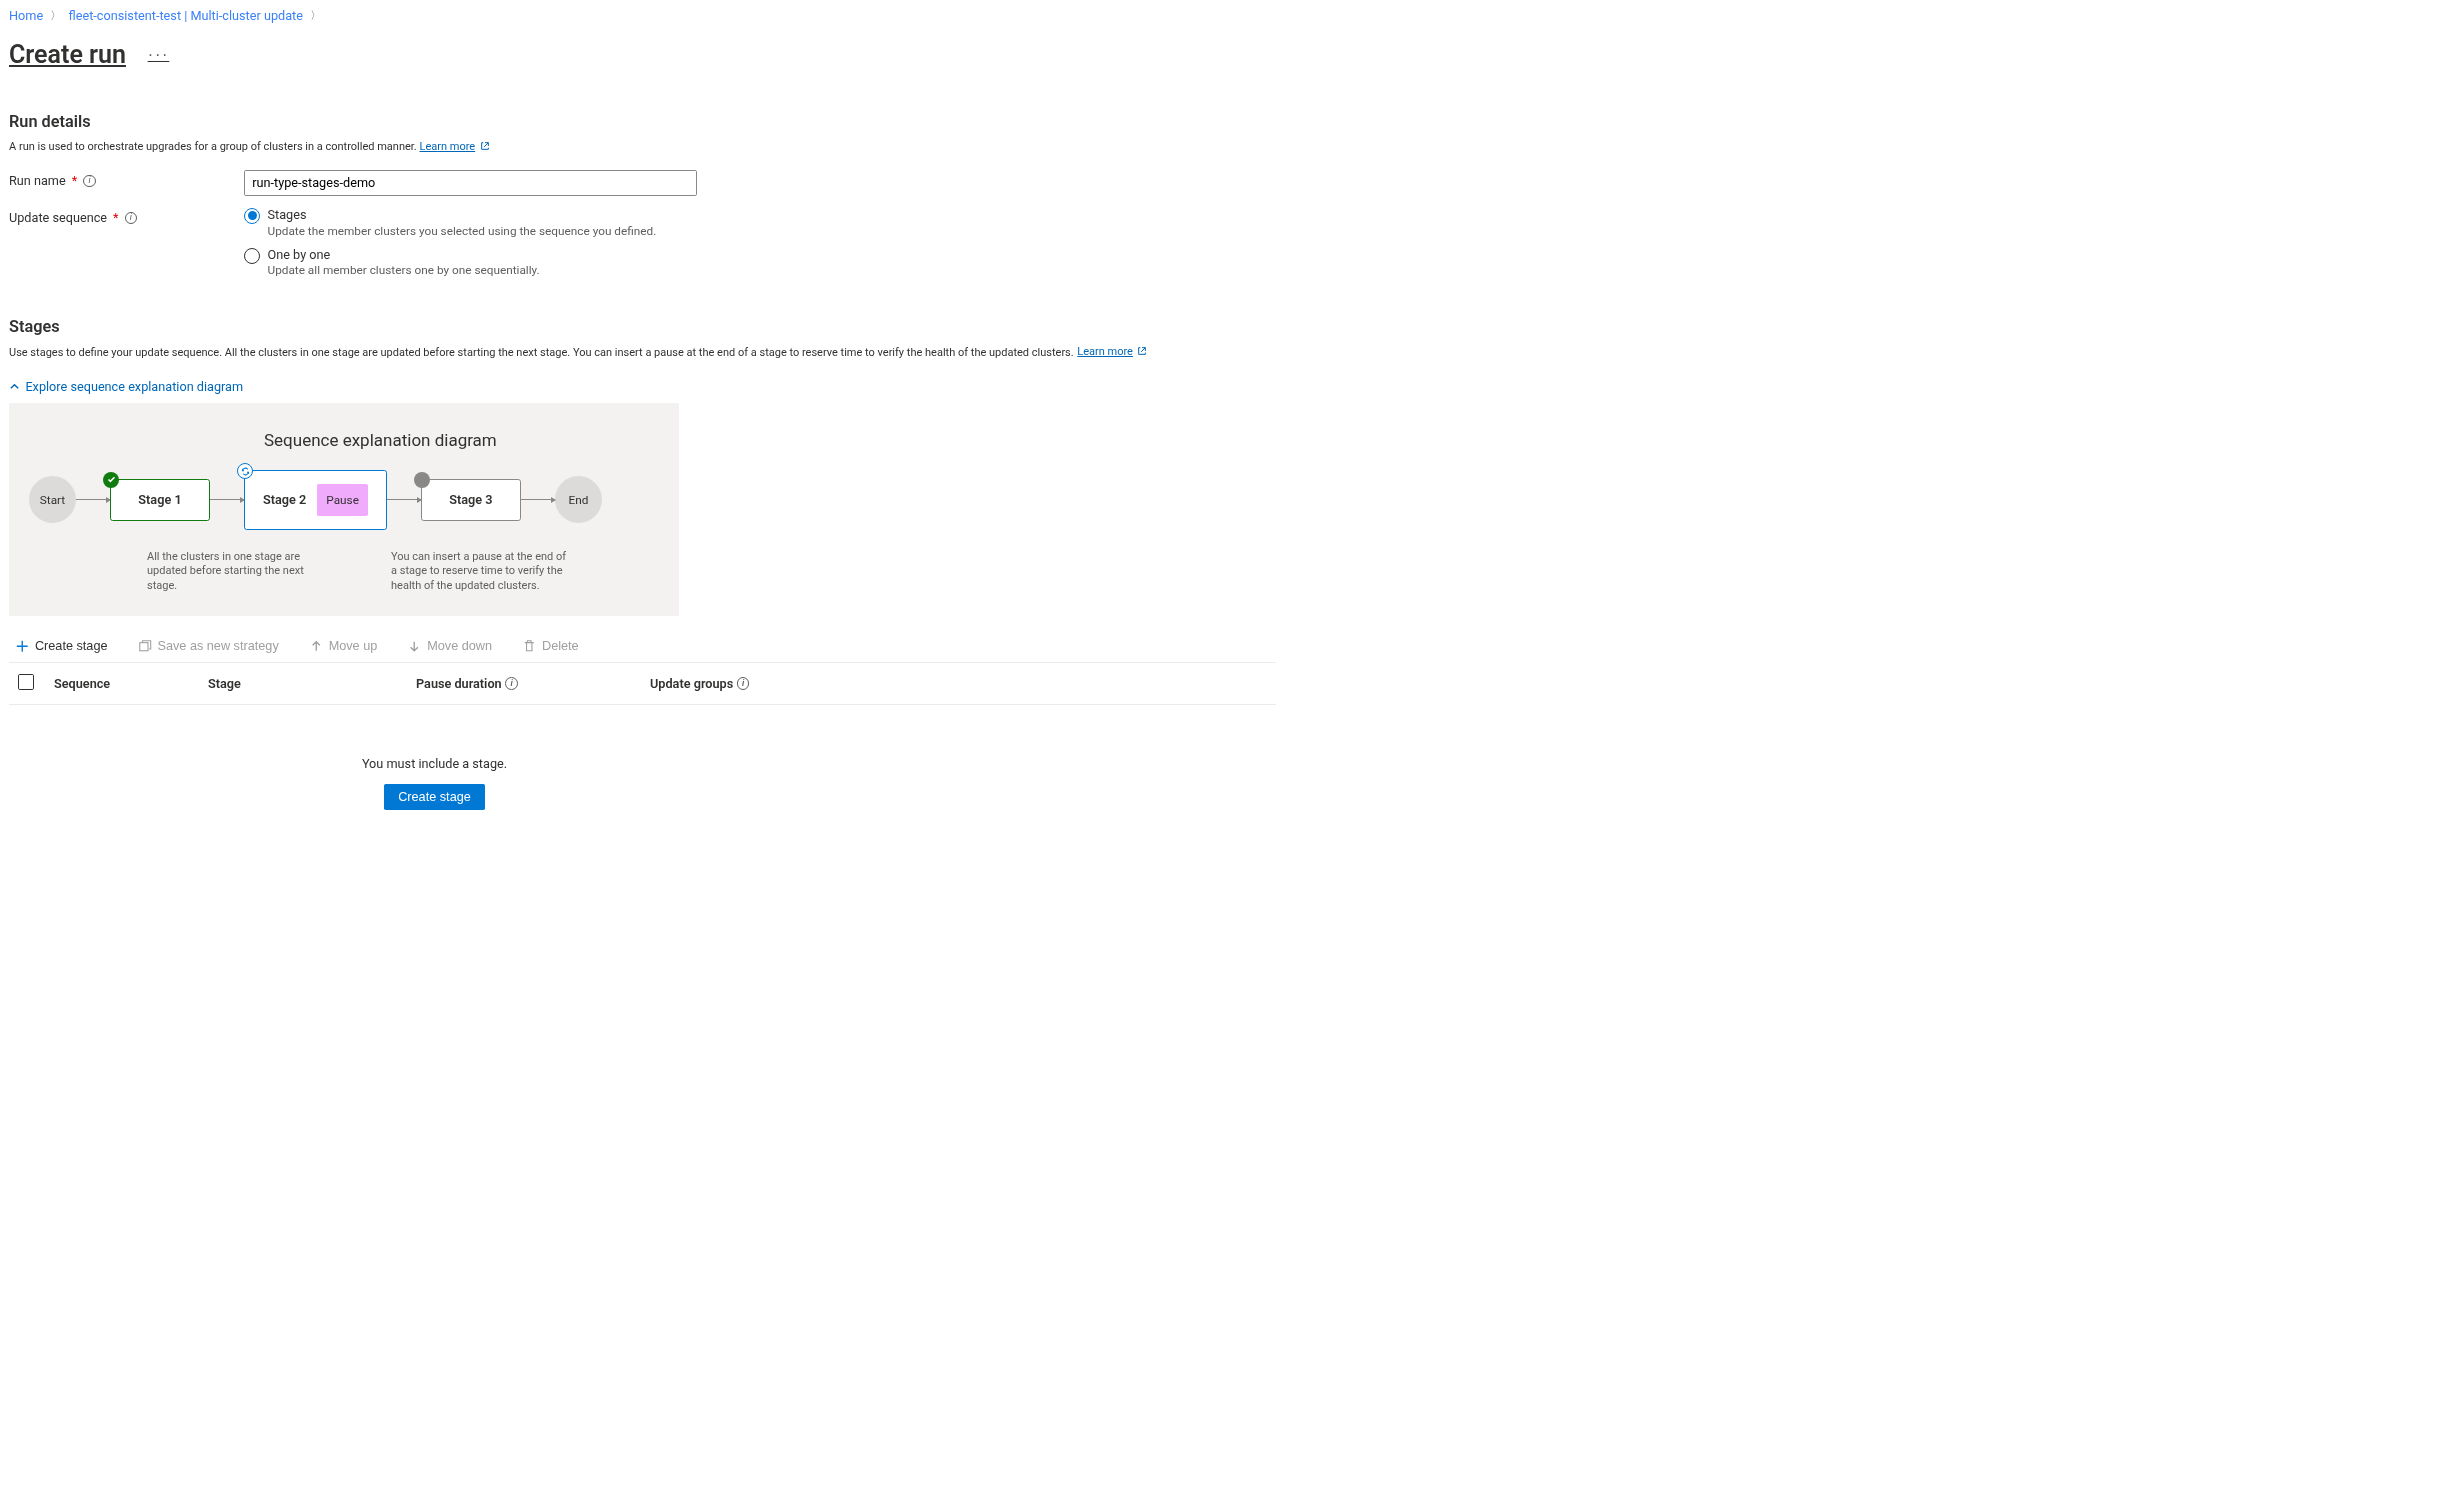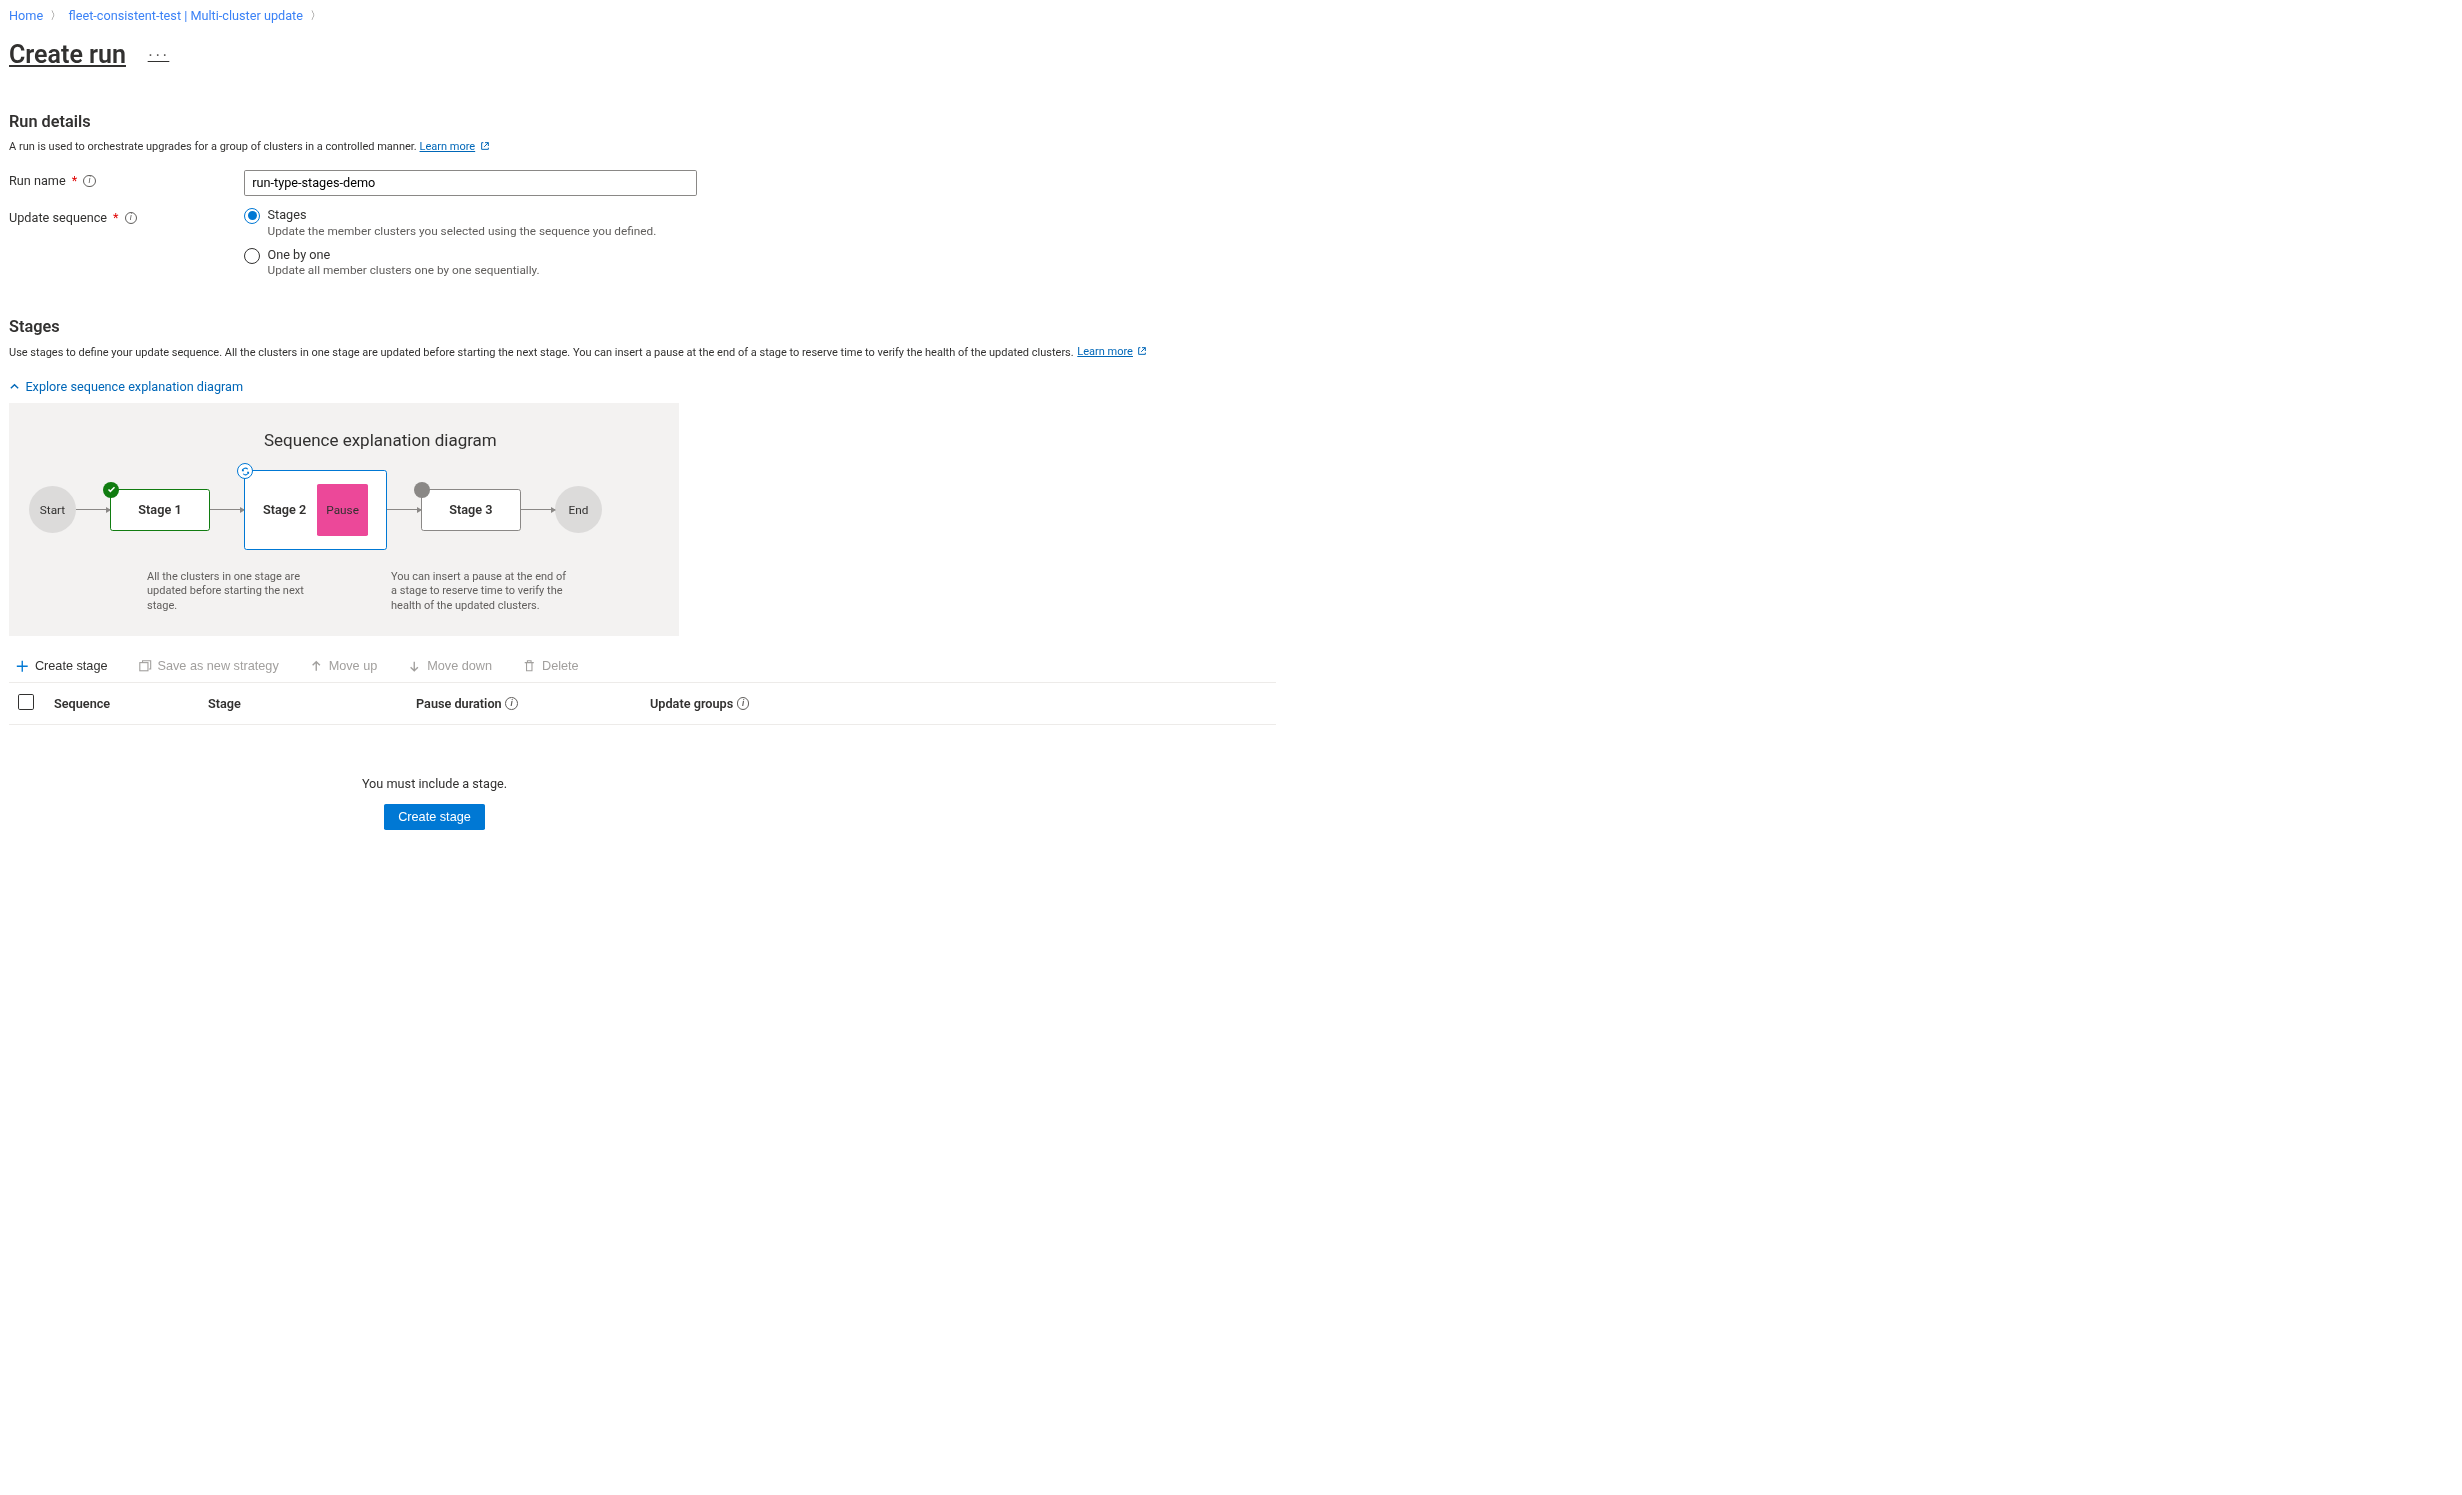--- a/index.html
+++ b/index.html
@@ -58,21 +58,21 @@
   .arrow::after { content: ""; position: absolute; right: -0.9px; top: -2.7px; border-left: 5.4px solid #8a8886; border-top: 3.2px solid transparent; border-bottom: 3.2px solid transparent; }
   .stage-box { position: relative; background: #fff; border: 0.9px solid #8a8886; border-radius: 2.7px; padding: 12.7px 18px; display: flex; align-items: center; gap: 11px; min-width: 100px; justify-content: center; }
   .stage-box .label { font-weight: 600; font-size: 12.7px; }
   .stage-box.green { border-color: #107c10; }
   .stage-box.blue { border-color: #0078d4; }
   .badge-dot { position: absolute; top: -8.1px; left: -8.1px; width: 16.3px; height: 16.3px; border-radius: 50%; display: flex; align-items: center; justify-content: center; }
   .badge-green { background: #107c10; }
   .badge-blue { background: #fff; border: 1.8px solid #0078d4; }
   .badge-gray { background: #8a8886; }
   .badge-dot svg { width: 9px; height: 9px; }
-  .pause-chip { background: #ec4899; border-radius: 1.8px; padding: 19px 9px; font-size: 11.8px; }
+  .pause-chip { background: #f0abfc; border-radius: 1.8px; padding: 9px 9px; font-size: 11.8px; }
   .diagram-captions { display: flex; gap: 63px; margin-top: 20px; font-size: 11px; color: #605e5c; margin-left: 118px; }
   .diagram-captions > div { max-width: 181px; line-height: 1.35; }
 
   
   .toolbar { display: flex; align-items: center; gap: 18px; margin-top: 22px; padding-bottom: 7.2px; }
   .tbtn { display: inline-flex; align-items: center; gap: 5.4px; background: none; border: none; font-size: 12.7px; cursor: pointer; color: #323130; }
   .tbtn.disabled { color: #a19f9d; cursor: default; }
   .tbtn .ticon { width: 14.5px; height: 14.5px; display: inline-flex; align-items: center; justify-content: center; }
   .tbtn .ticon.blue { color: #0078d4; }
 

